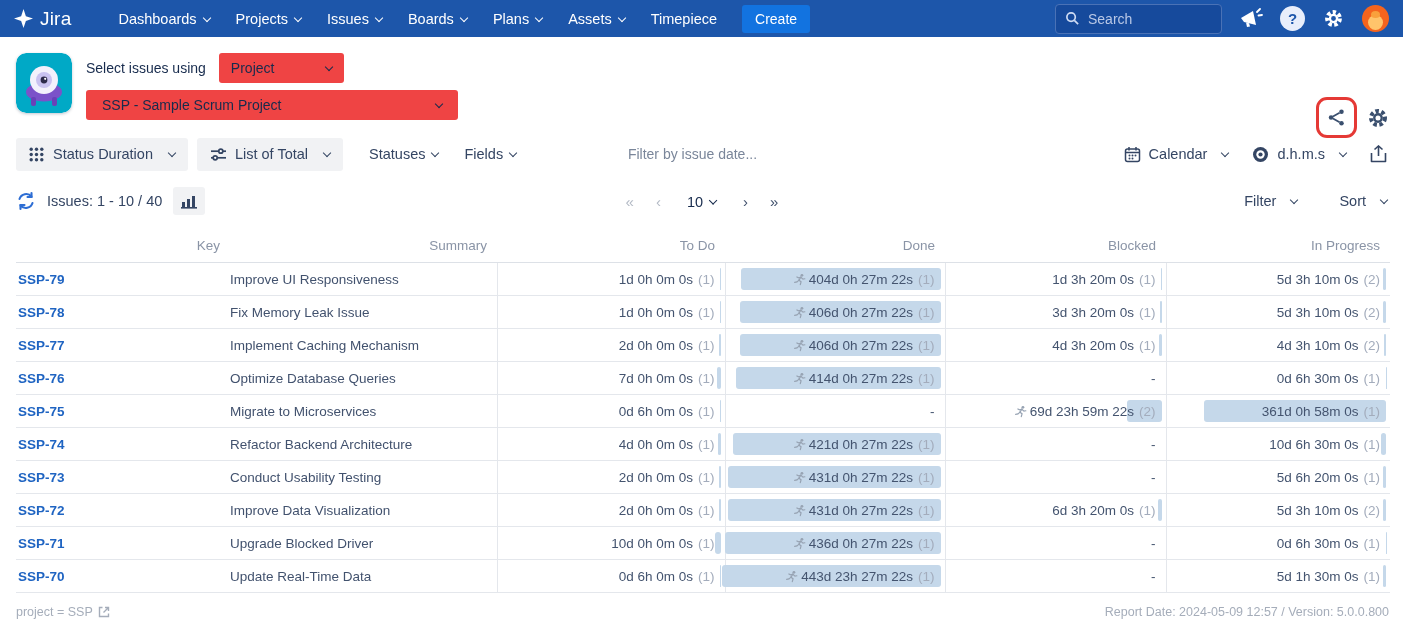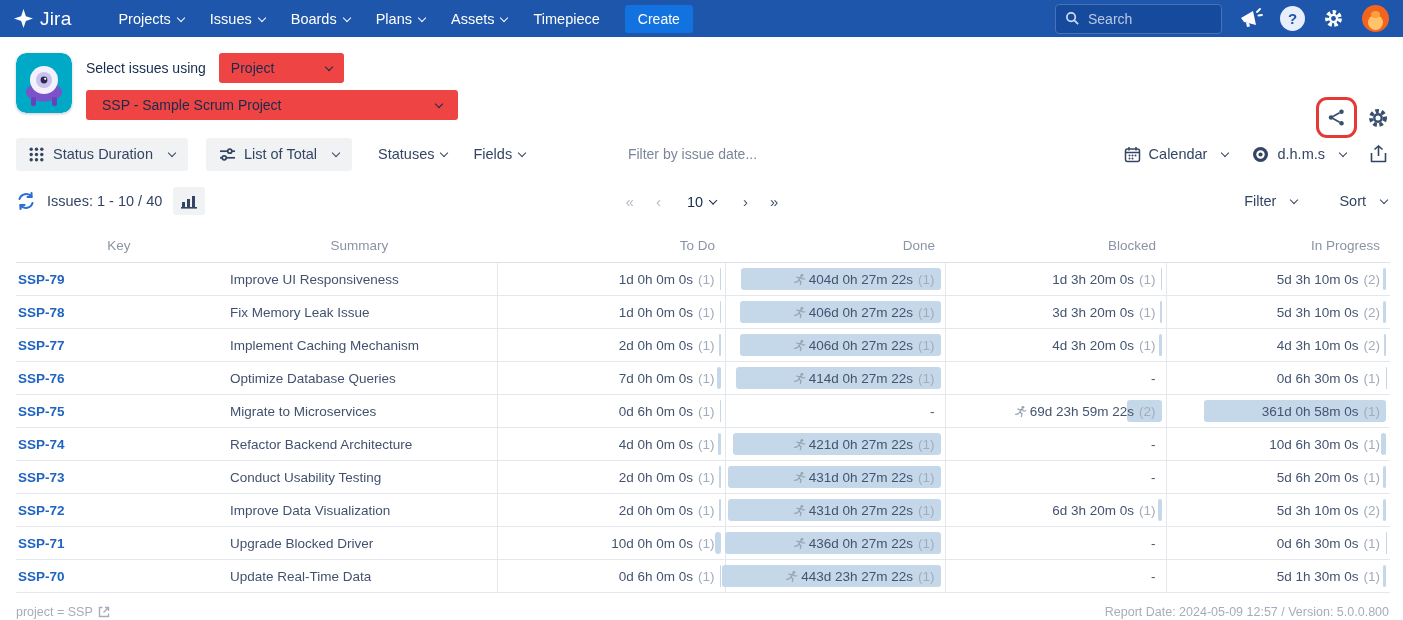--- a/index.html
+++ b/index.html
@@ -42,21 +42,21 @@
     height:30px;padding:0 12px;font-size:14px;color:var(--ink);cursor:pointer;}
   .dd-mode{width:125px;}
   .dd-project{width:372px;margin-top:7px;padding:0 16px;}
   .header-actions{position:absolute;right:13px;top:60px;display:flex;align-items:center;gap:9px;}
   .share-annotated{width:41px;height:41px;border:3px solid var(--red);border-radius:11px;
     display:flex;align-items:center;justify-content:center;cursor:pointer;background:#fff;}
   
   .toolbar{position:relative;display:flex;align-items:center;padding:0 16px;height:36px;margin-top:6px;color:#344563;}
   .tb-btn{display:flex;align-items:center;gap:9px;background:var(--btn-bg);border-radius:3px;height:33px;
     padding:8px 13px;font-size:14.5px;cursor:pointer;}
-  .tb-btn + .tb-btn{margin-left:18px;}
+  .tb-btn + .tb-btn{margin-left:9px;}
   .tb-plain{display:flex;align-items:center;font-size:14.5px;margin-left:26px;cursor:pointer;}
   .date-filter{position:absolute;left:50%;top:50%;transform:translate(-46%,-50%);color:var(--muted);
     font-size:14px;cursor:text;min-width:160px;}
   .tb-right{margin-left:auto;display:flex;align-items:center;gap:24px;}
   .tb-iconbtn{display:flex;align-items:center;gap:8px;font-size:14.5px;cursor:pointer;}
   
   .pag-row{position:relative;display:flex;align-items:center;padding:0 16px;height:38px;margin-top:10px;color:#344563;}
   .pag-left{display:flex;align-items:center;gap:11px;}
   .issues-label{font-size:14.5px;}
   .chart-btn{display:flex;align-items:center;justify-content:center;width:32px;height:28px;border-radius:3px;
@@ -65,21 +65,21 @@
   .pg-nav{cursor:pointer;color:#42526e;font-size:15px;letter-spacing:-1px;}
   .pg-nav.disabled{color:#b3bac5;cursor:default;}
   .pg-size{display:flex;align-items:center;font-size:14.5px;color:var(--ink);cursor:pointer;padding:0 4px;}
   .pag-right{margin-left:auto;display:flex;align-items:center;gap:42px;}
   .pag-right .tb-iconbtn{font-size:14.5px;}
   
   table{width:1374px;margin:10px 13px 0 16px;border-collapse:collapse;table-layout:fixed;font-size:13.5px;}
   col.c-key{width:214px;} col.c-summary{width:267px;} col.c-todo{width:228px;}
   col.c-done{width:220px;} col.c-blocked{width:221px;} col.c-inprog{width:224px;}
   thead th{font-weight:400;color:#8a94a6;font-size:13.5px;padding:8px 10px 9px;border-bottom:1px solid #dde1e7;}
-  thead th.left{text-align:center;padding-left:2px;}
+  thead th.left{text-align:right;padding-left:2px;}
   thead th.right{text-align:right;}
   tbody td{height:33px;border-bottom:1px solid var(--line);padding:0 10px;vertical-align:middle;}
   td.td-key{padding-left:2px;}
   td.td-key a{color:var(--accent);font-weight:bold;text-decoration:none;font-size:13.5px;}
   td.td-summary{color:#42526e;padding-left:0;}
   td.td-dur{border-left:1px solid var(--line);text-align:right;position:relative;color:var(--cell-ink);}
   .cellbar{position:absolute;right:4px;top:5px;bottom:5px;background:var(--pill);border-radius:3px;}
   .dtext{position:relative;}
   .dcount{position:relative;color:#a3acbc;margin-left:5px;}
   .dash{position:relative;color:var(--cell-ink);}
@@ -94,20 +94,24 @@
 <body>
 
 <div class="navbar">
   <div class="logo">
     <svg width="19" height="19" viewBox="0 0 16 16">
       <path d="M8 0 L10 6 L16 8 L10 10 L8 16 L6 10 L0 8 L6 6 Z" fill="#fff"></path>
     </svg>
     <span class="logo-text">Jira</span>
   </div>
   <div class="nav-menu">
+      <div class="nav-item">
+        <span>Dashboards</span>
+        <i class="chev"></i>
+      </div>
       <div class="nav-item">
         <span>Projects</span>
         <i class="chev"></i>
       </div>
       <div class="nav-item">
         <span>Issues</span>
         <i class="chev"></i>
       </div>
       <div class="nav-item">
         <span>Boards</span>

